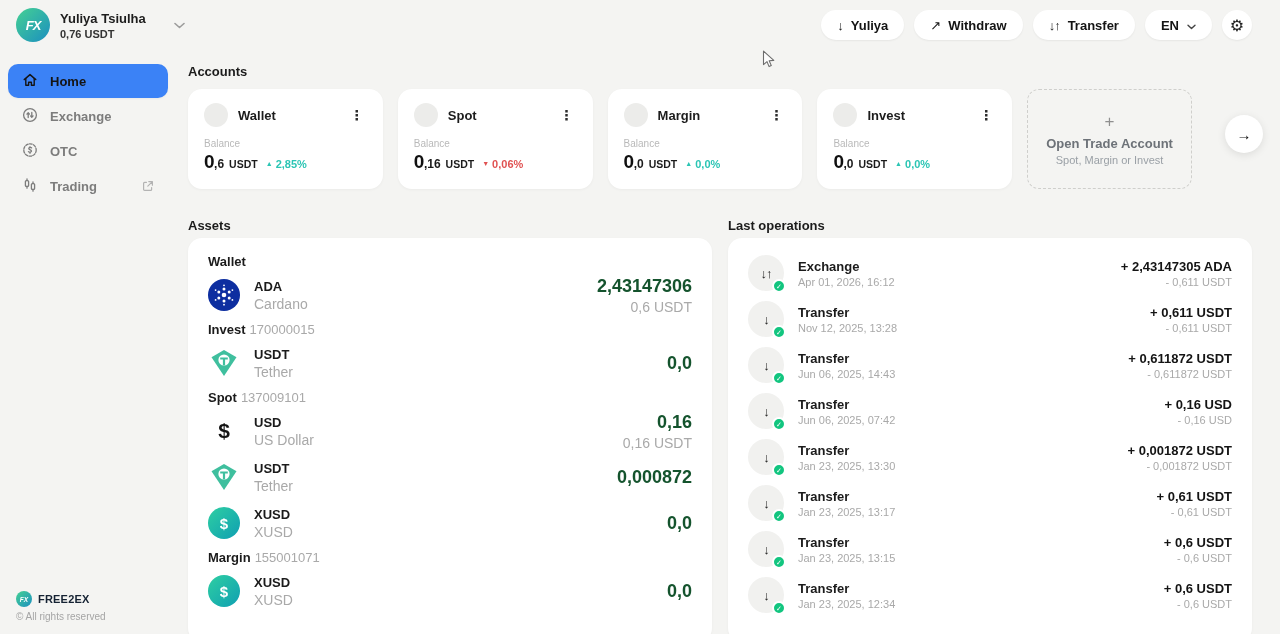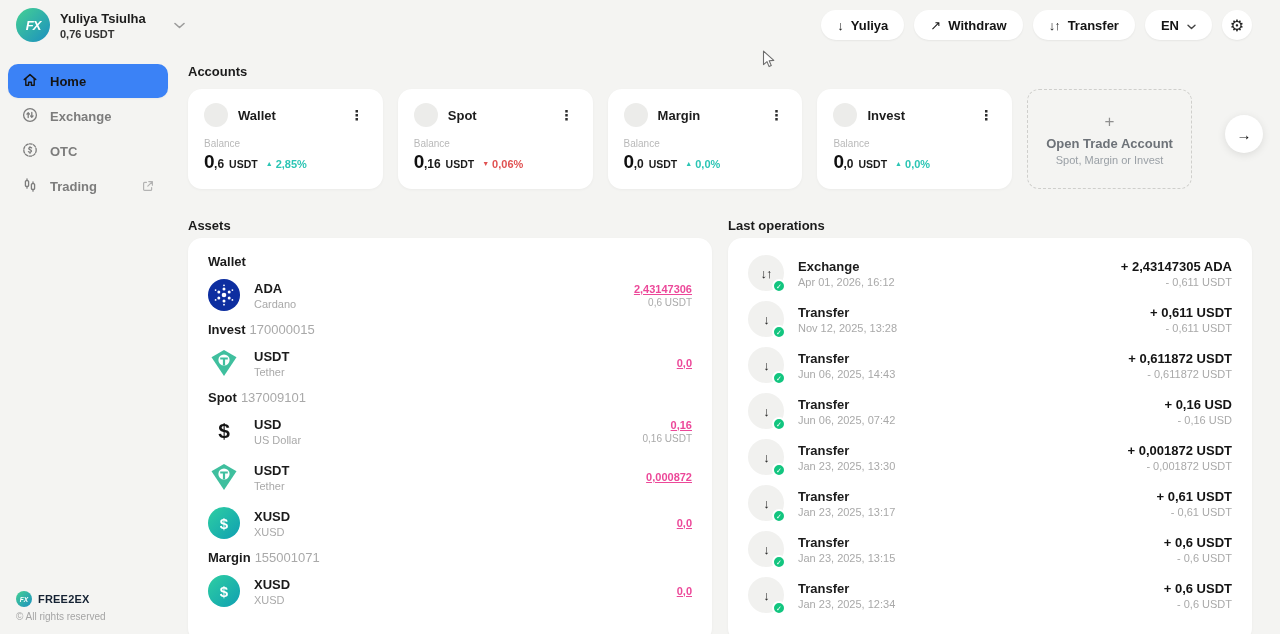--- a/index.html
+++ b/index.html
@@ -61,24 +61,24 @@
   .col { width:524px; }
   .col .section-title { margin:0 0 5px; }
   .panel { background:#fff; border-radius:14px; height:404px; padding:17px 20px; box-shadow:0 1px 3px rgba(0,0,0,.04); overflow:hidden; }
   .group-header { font-size:13px; font-weight:700; color:#1b1b1b; height:14px; line-height:14px; margin-bottom:8px; }
   .g-id { font-weight:400; color:#a9a9a9; margin-left:4px; }
   .asset-row { display:flex; align-items:center; height:36px; margin-bottom:10px; cursor:pointer; }
   .coin { width:32px; height:32px; display:grid; place-items:center; margin-right:14px; flex:none; }
   .coin.plain { font-size:21px; font-weight:600; color:#141414; }
   .coin.xusd { border-radius:50%; background:linear-gradient(135deg,#2ecfa2,#0f9fb2); color:#fff; font-size:15px; font-weight:700; }
   .a-symbol { font-size:13px; font-weight:700; color:#1b1b1b; }
-  .a-sub { font-size:11px; color:#a9a9a9; margin-top:2px; }
+  .a-sub { font-size:14px; color:#a9a9a9; margin-top:2px; }
   .a-right { margin-left:auto; text-align:right; }
-  .a-amount { font-size:11px; font-weight:700; color:#ec4899;text-decoration:underline; }
-  .a-fiat { font-size:10px; color:#a9a9a9; margin-top:2px; }
+  .a-amount { font-size:18px; font-weight:700; color:#14532d; }
+  .a-fiat { font-size:14px; color:#a9a9a9; margin-top:2px; }
   .op-row { display:flex; align-items:center; height:36px; margin-bottom:10px; cursor:pointer; }
   .op-icon { position:relative; width:36px; height:36px; border-radius:50%; background:#f1f1ef; display:grid; place-items:center; margin-right:14px; flex:none; }
   .op-glyph { font-size:13px; font-weight:600; color:#1b1b1b; letter-spacing:-1px; }
   .op-check { position:absolute; right:-2px; bottom:-2px; width:14px; height:14px; border-radius:50%; background:#12c57f; border:2px solid #fff; display:grid; place-items:center; color:#fff; font-size:7px; font-weight:800; line-height:1; }
   .op-type { font-size:13px; font-weight:700; color:#1b1b1b; }
   .op-date { font-size:11px; color:#a9a9a9; margin-top:2px; }
   .op-right { margin-left:auto; text-align:right; }
   .op-in { font-size:13px; font-weight:700; color:#141414; }
   .op-out { font-size:11px; color:#a9a9a9; margin-top:2px; }
   .cursor { position:absolute; left:762px; top:50px; pointer-events:none; z-index:99; }

